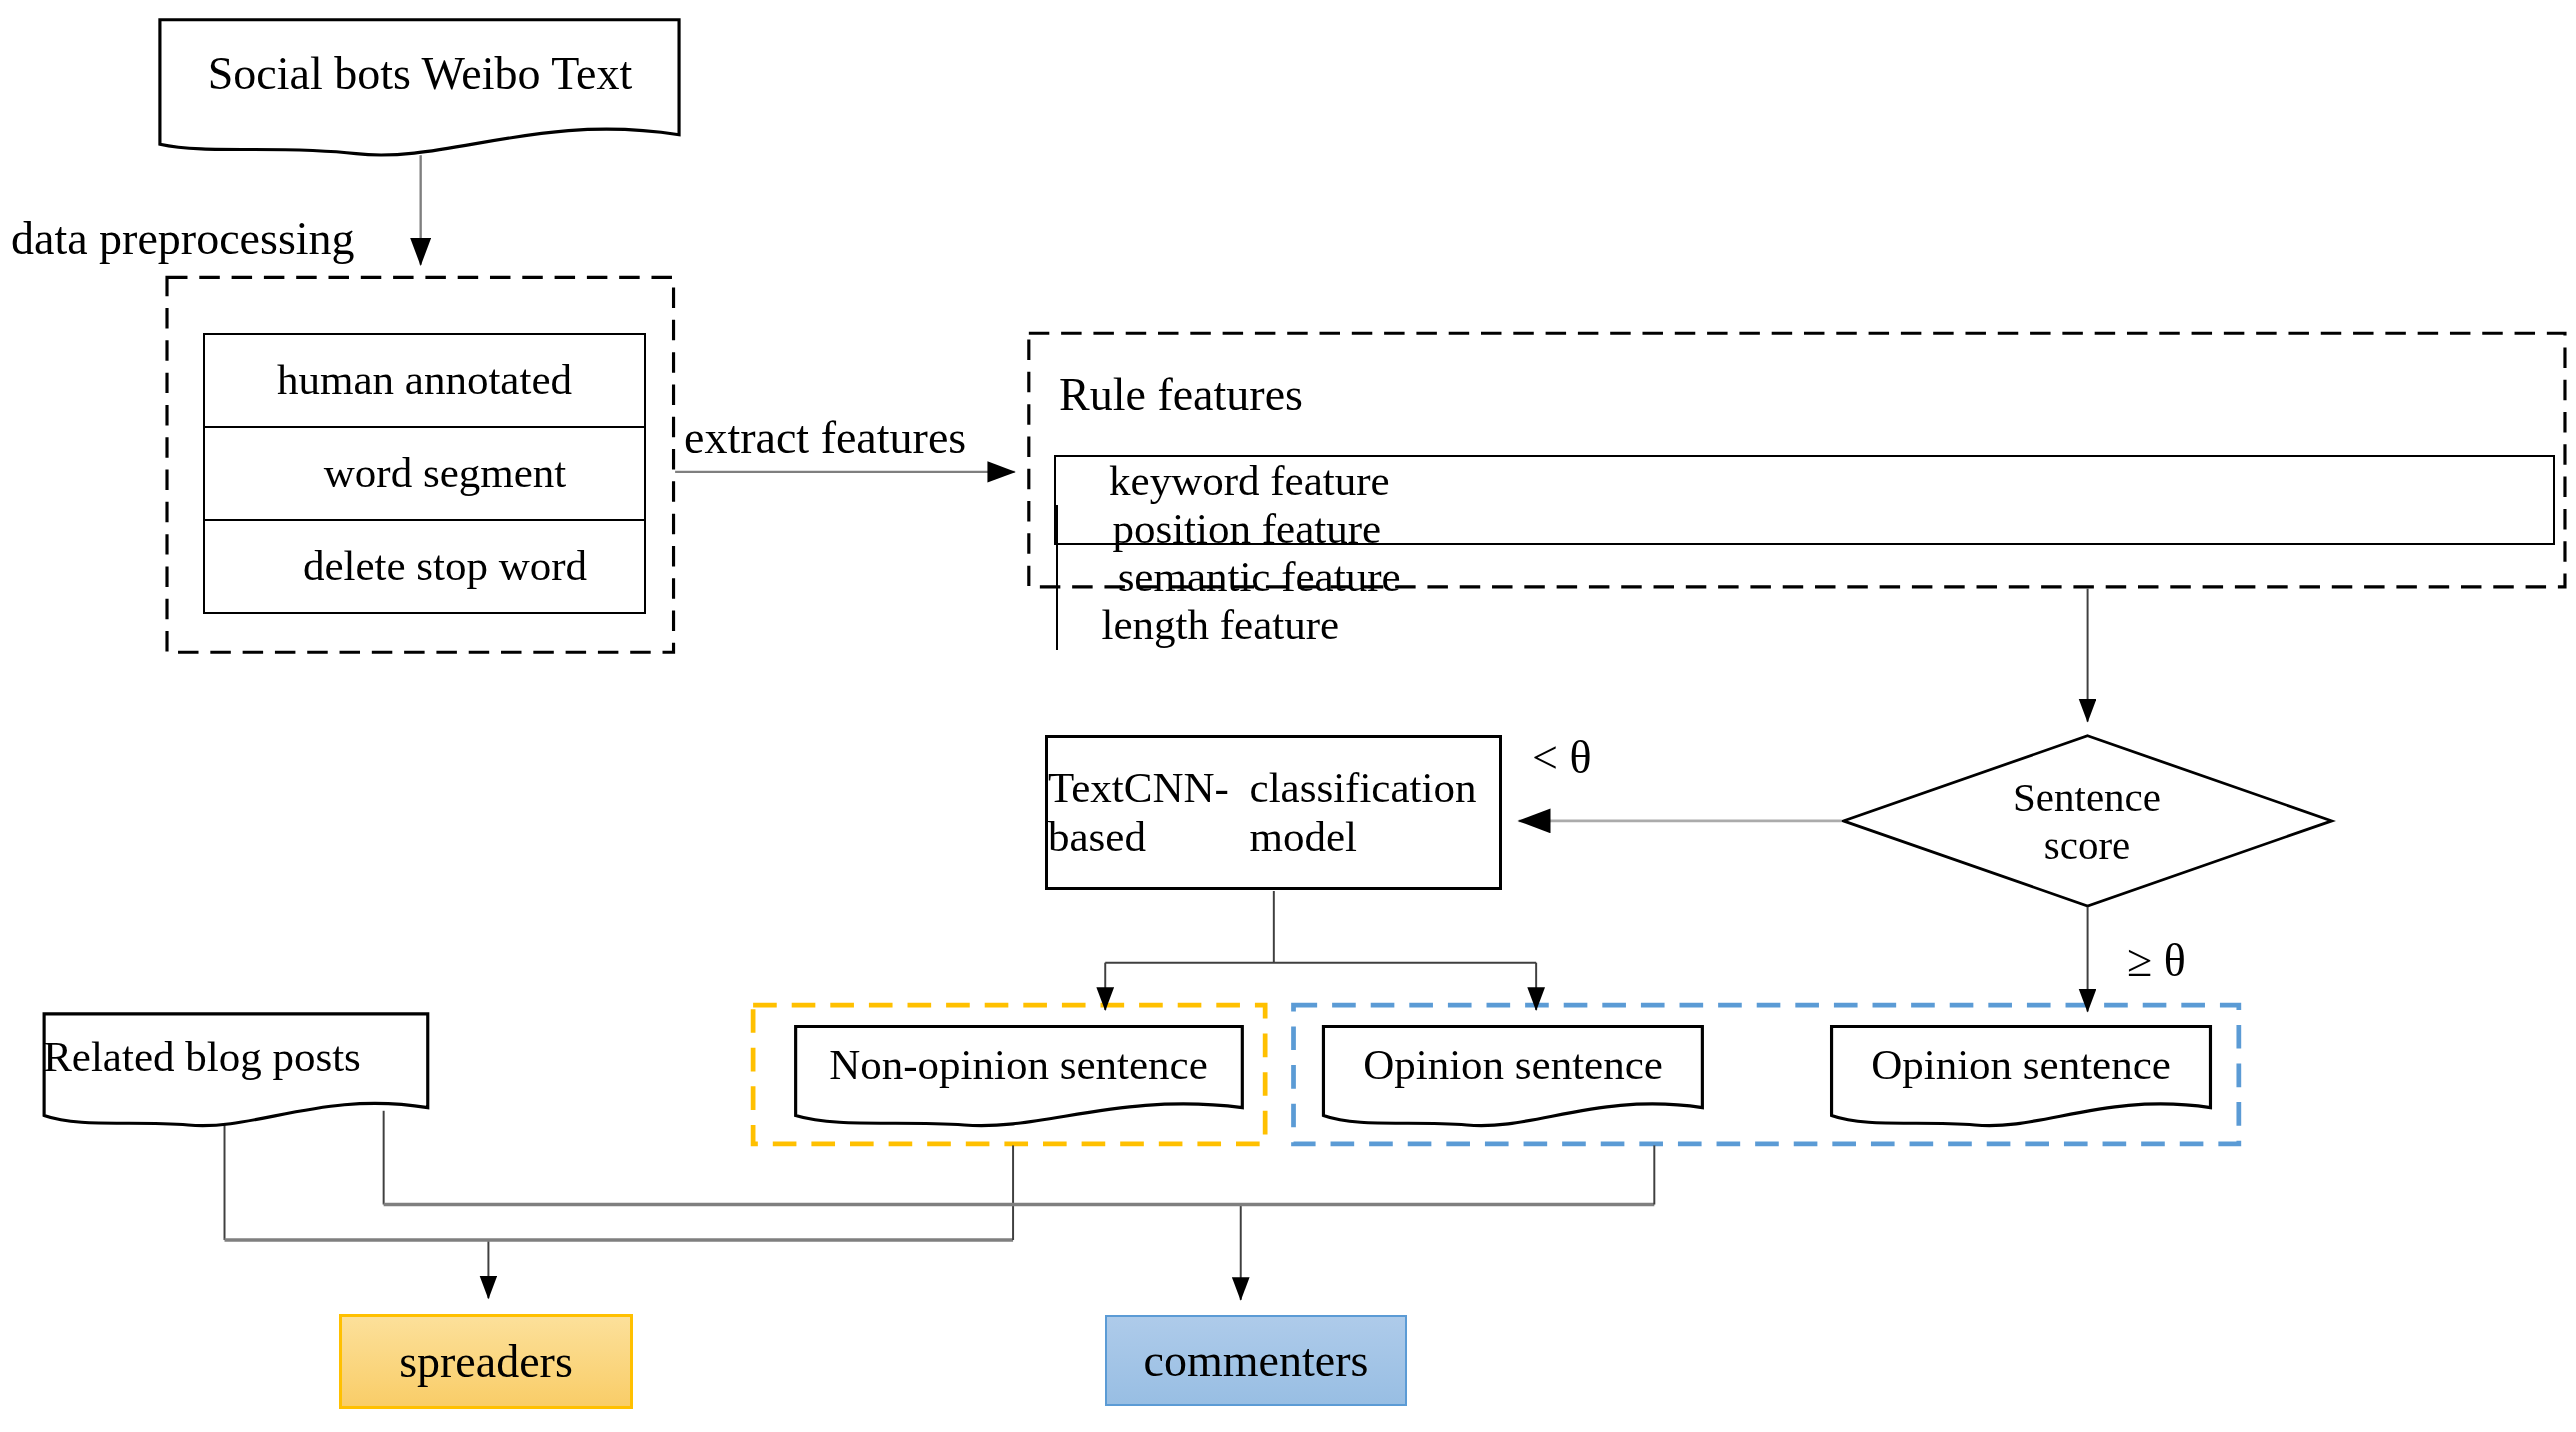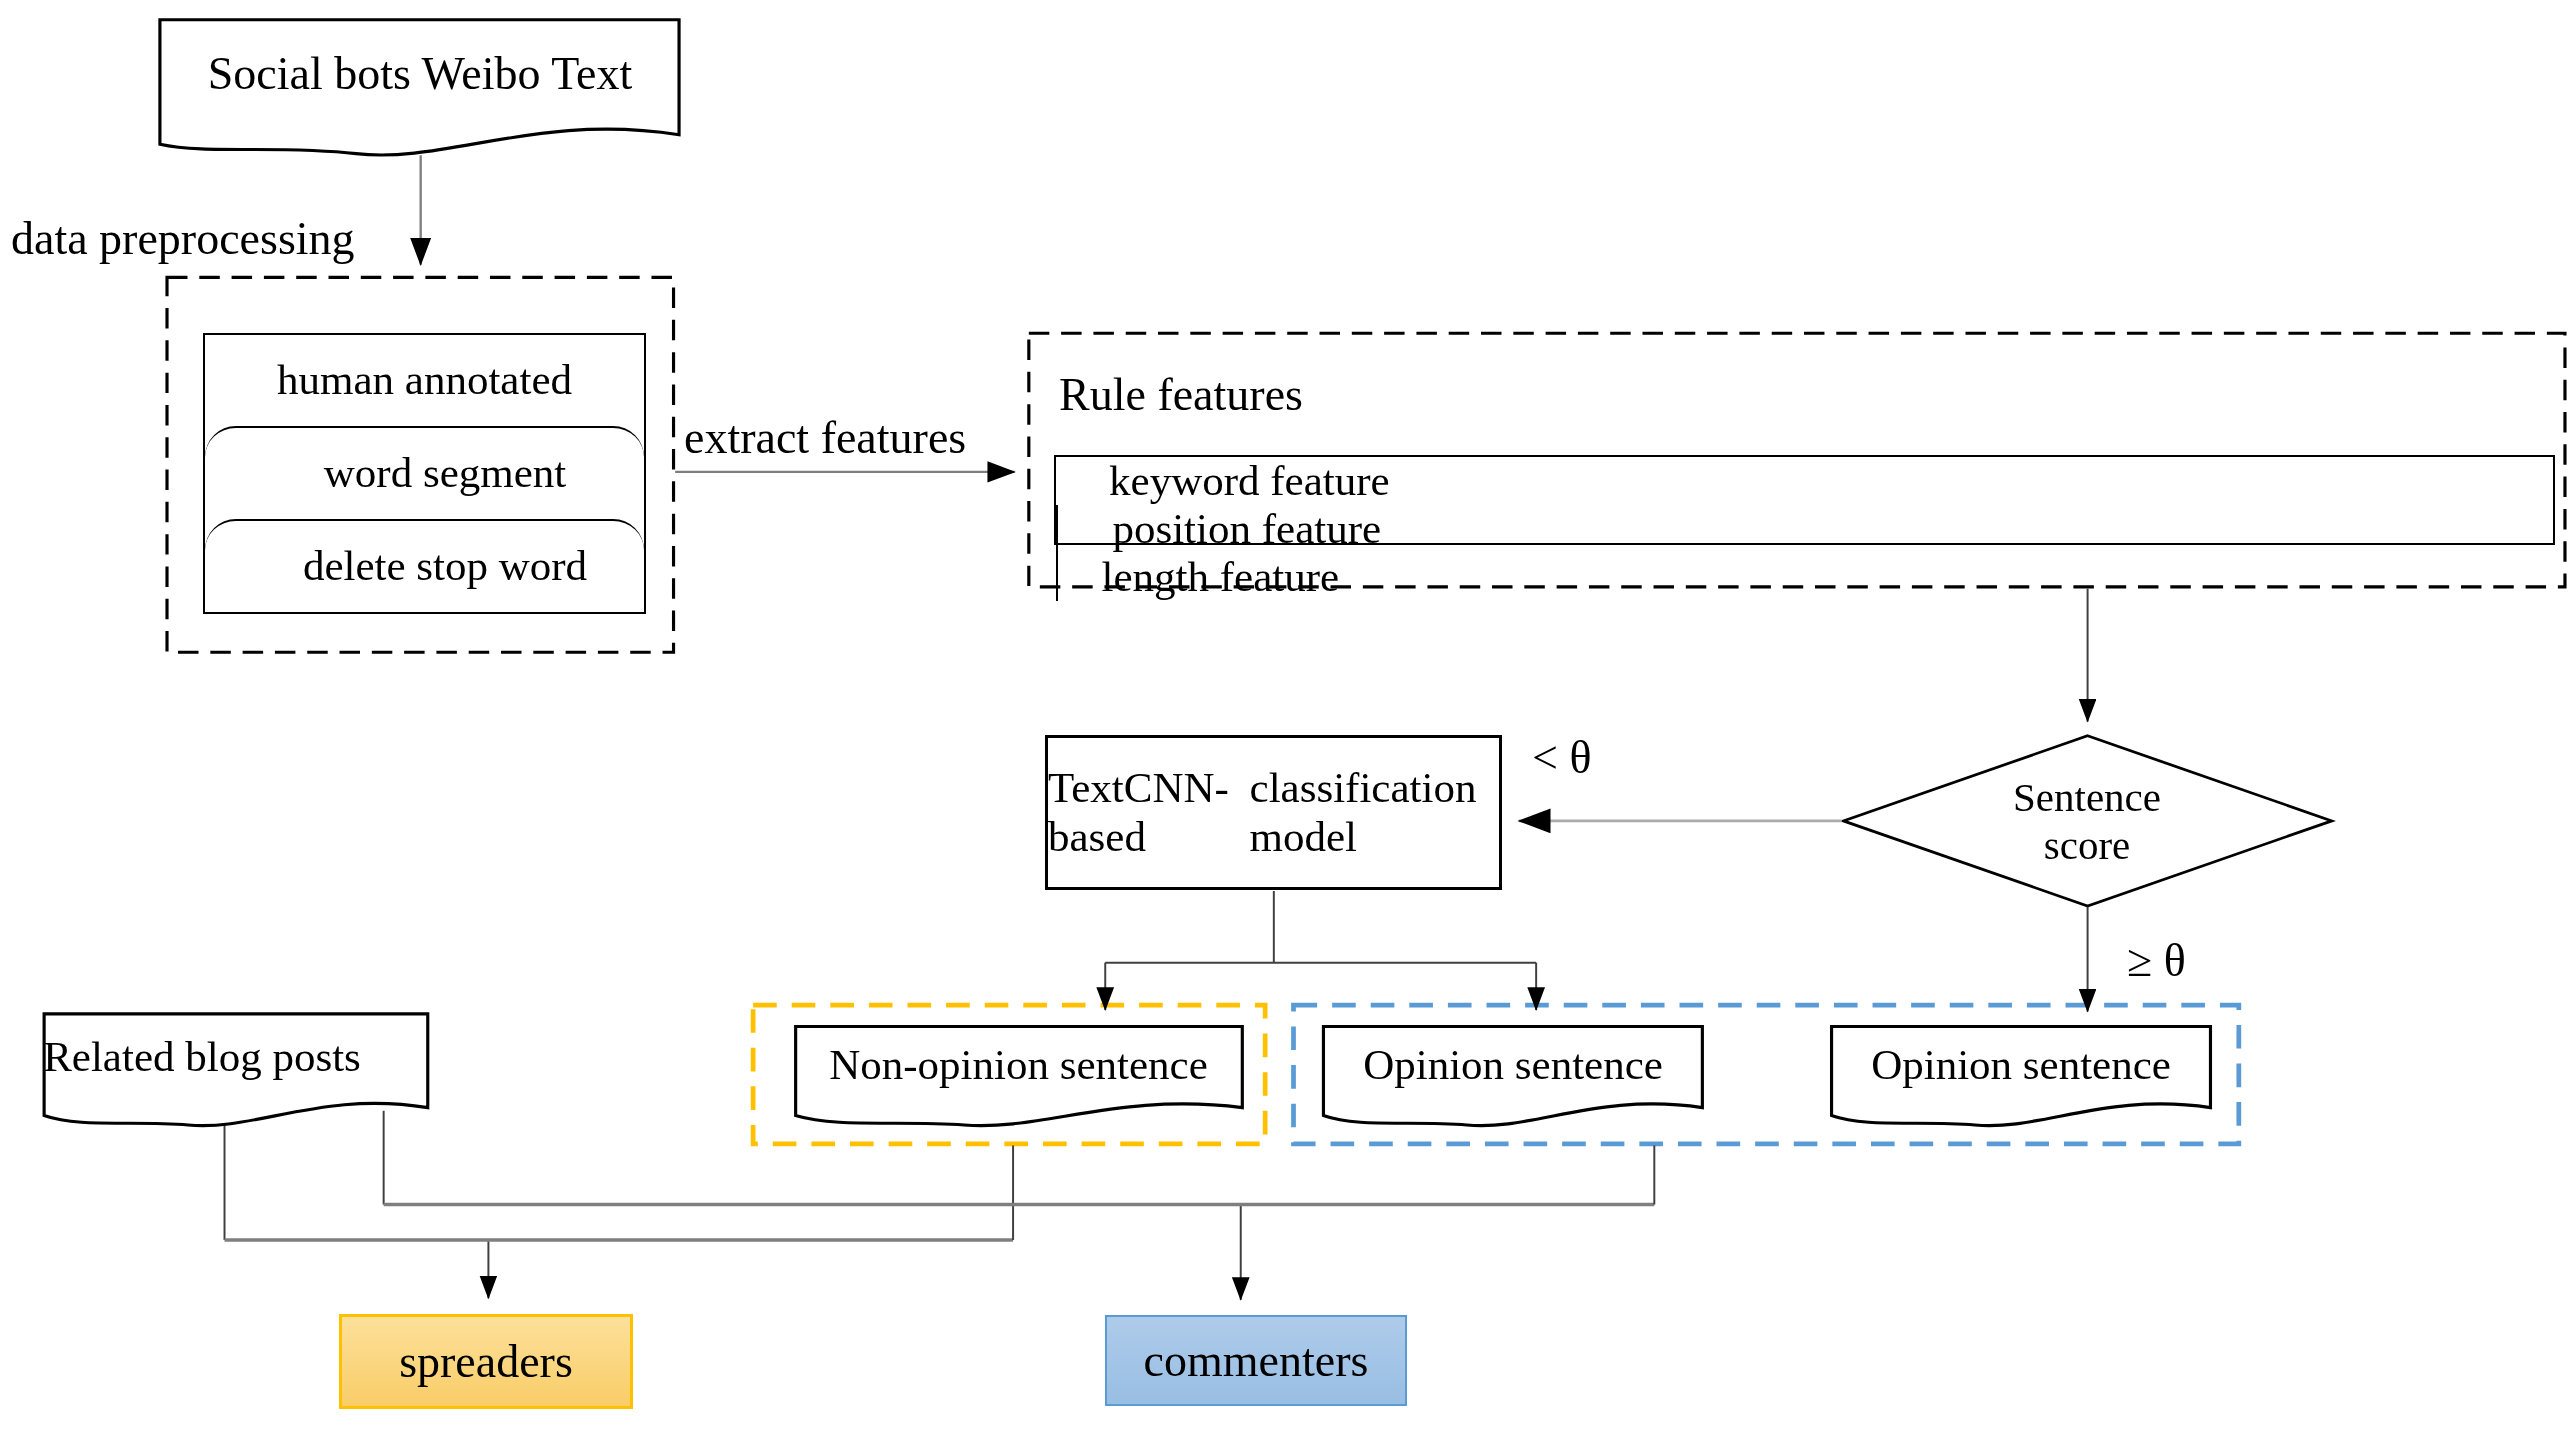--- a/index.html
+++ b/index.html
@@ -26,21 +26,21 @@
   .docpath{stroke:#000;stroke-width:4;fill:#fff;}
   .fs54{font-size:43px;line-height:1.12;}
   .fs58{font-size:46px;line-height:1.1;}
   .doc-label{position:absolute;left:0;right:0;top:0;display:flex;align-items:center;justify-content:center;}
 
   .steps-table{
     position:absolute;left:203px;top:333px;width:443px;height:281px;
     border:2.4px solid #000;box-sizing:border-box;background:#fff;
     display:flex;flex-direction:column;
   }
-  .steps-table .row{flex:1;display:flex;align-items:center;justify-content:center;border-radius:31px;}
+  .steps-table .row{flex:1;display:flex;align-items:center;justify-content:center;}
   .steps-table .row + .row{border-top:2.4px solid #000;padding-left:41px;}
 
   .rule-table{
     position:absolute;left:1054px;top:455px;width:1501px;height:90px;
     border:2.4px solid #000;box-sizing:border-box;background:#fff;
     display:flex;flex-direction:column;
   }
   .rule-table .cell{display:flex;align-items:center;justify-content:center;box-sizing:border-box;}
   .rule-table .cell + .cell{border-left:2.4px solid #000;}
 
@@ -141,20 +141,21 @@
     <div class="row fs54">delete stop word</div>
   </div>
 
   <div class="abs fs58" style="left:684px;top:413px;text-align:right;">extract features</div>
 
   <div class="abs fs58" style="left:1059px;top:370px;text-align:center;">Rule features</div>
 
   <div class="rule-table">
     <div class="cell fs54" style="width:25.83%;">keyword feature</div>
     <div class="cell fs54" style="width:25.35%;">position feature</div>
+    <div class="cell fs54" style="width:27.0%;">semantic feature</div>
     <div class="cell fs54" style="width:21.82%;">length feature</div>
   </div>
 
   <div class="diamond-label">
     <span>Sentence</span>
     <span>score</span>
   </div>
 
   <div class="textcnn-box fs54">
     <span>TextCNN-based</span>

